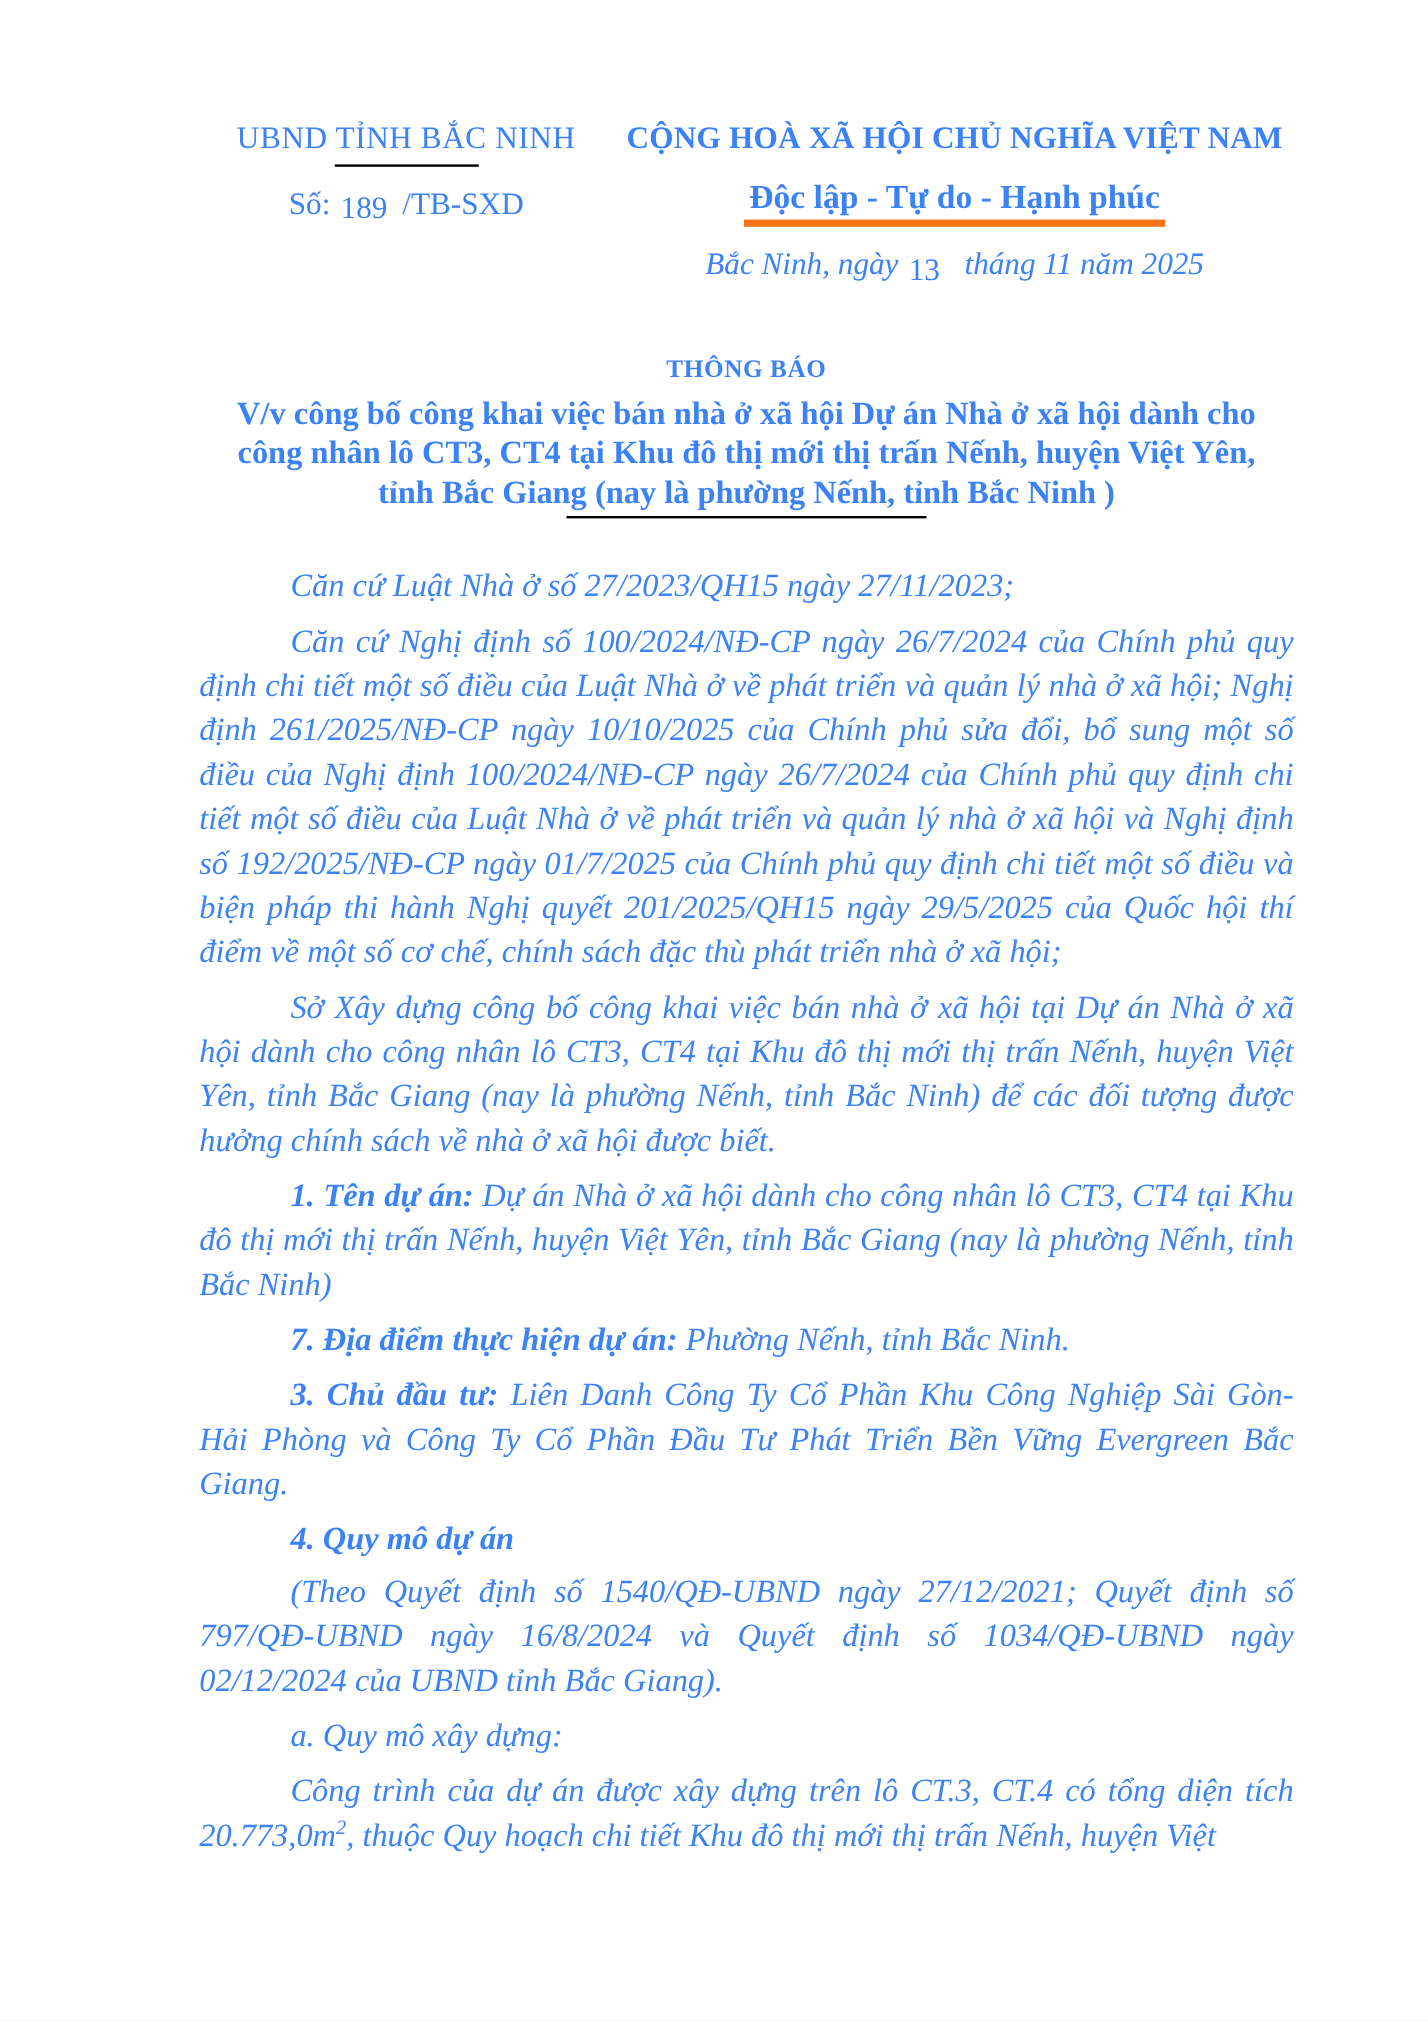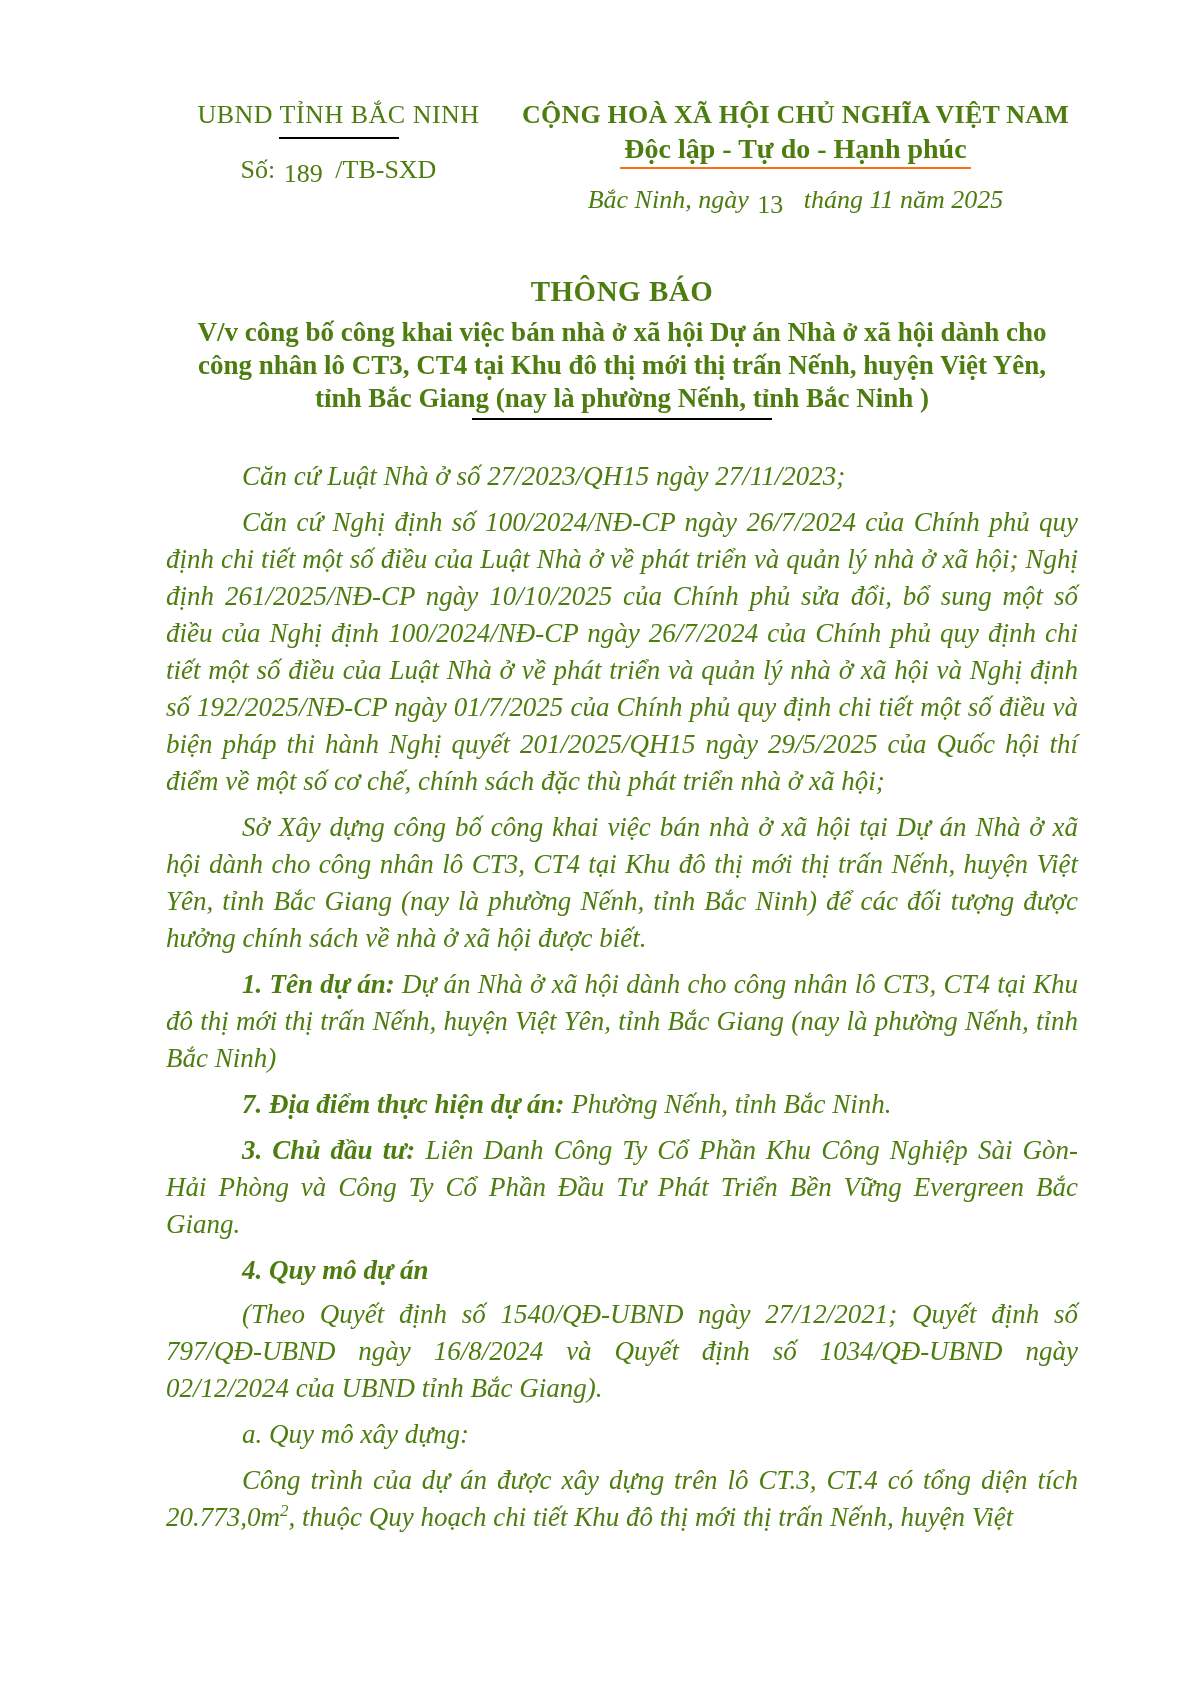--- a/index.html
+++ b/index.html
@@ -1,43 +1,43 @@
 <!DOCTYPE html>
 <html lang="vi"><head>
 <meta charset="utf-8">
 <style>
   html,body { margin:0; padding:0; background:#e8e8e8; }
   .page {
     position:relative;
     width:1190px; height:1684px;
     margin:0 auto;
     background:#ffffff;
-    color:#4d7c0f;
+    color:#3b82f6;
     box-sizing:border-box;
     padding:100px 112px 40px 166px;
     font-family:"Liberation Serif","DejaVu Serif",serif;
     overflow:hidden;
   }
   
   .header { display:flex; justify-content:space-between; align-items:flex-start; }
   .issuer { width:345px; text-align:center; flex:0 0 auto; }
   .issuer-parent { font-size:26px; letter-spacing:0.5px; }
   .issuer-dept { font-size:26px; font-weight:bold; margin-top:4px; letter-spacing:0.5px; }
   .rule-small { width:120px; border-top:2px solid #000; margin:7px auto 0; height:0; }
   .doc-number { font-size:26px; margin-top:16px; white-space:nowrap; }
   .national { width:565px; text-align:center; flex:0 0 auto; }
   .motto1 { font-size:26px; font-weight:bold; letter-spacing:0.2px; }
   .motto2-wrap { margin-top:3px; }
-  .motto2 { display:inline-block; font-size:28px; font-weight:bold; border-bottom:2px solid #f97316; padding:0 4px 2px; }
+  .motto2 { display:inline-block; font-size:28px; font-weight:bold; border-bottom:6px solid #f97316; padding:0 4px 2px;margin-top:16px; }
   .dateline { font-size:26px; font-style:italic; margin-top:16px; white-space:nowrap; }
   .fill-num { position:relative; top:4px; font-style:normal; margin:0 6px 0 2px; }
   .fill-day { position:relative; top:5px; font-style:normal; margin:16px 14px 0 2px; }
   
   .title-block { text-align:center; margin-top:60px; }
-  .title-main { font-size:29px; font-weight:bold; letter-spacing:0.5px; }
+  .title-main { font-size:21px; font-weight:bold; letter-spacing:0.5px; }
   .title-sub { font-size:27px; font-weight:bold; line-height:33px; }
   .title-sub.first { margin-top:8px; }
   .rule-title { width:300px; border-top:2px solid #000; margin:3px auto 0; height:0; }
   
   .content { margin-top:38px; font-size:27px; line-height:37px; text-align:justify; }
   .content p { margin:0 0 9px; text-indent:76px;font-style:italic; }
   .content p.tight { margin-bottom:7px; }
   .b { font-weight:bold; }
   .i { font-style:italic; }
   sup.sq { font-size:17px; line-height:0; }

